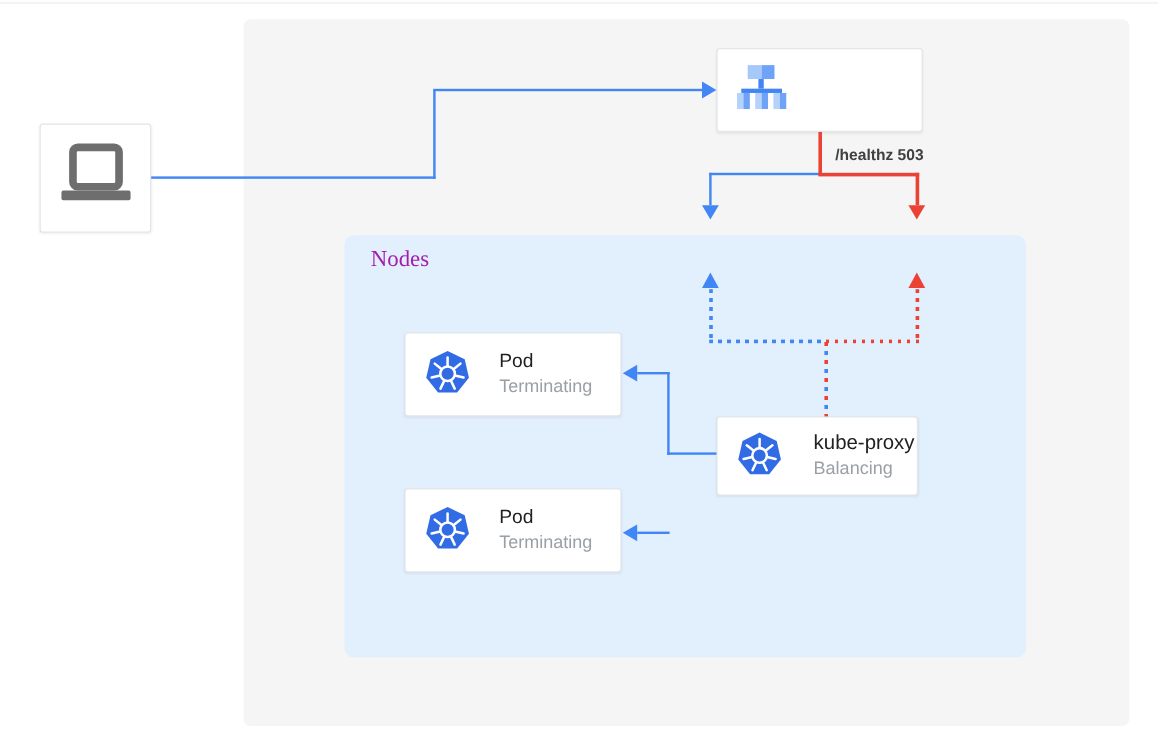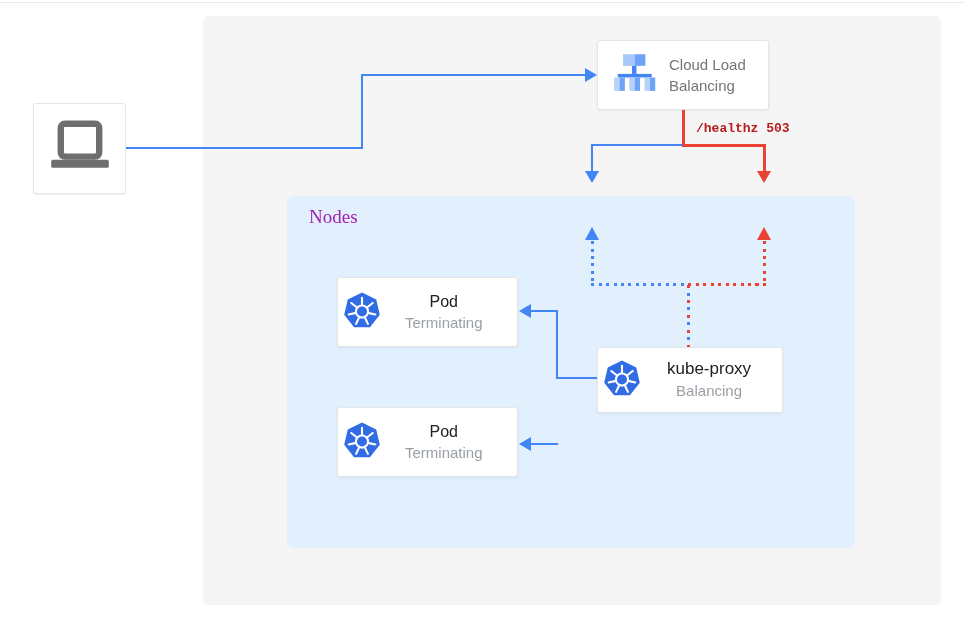--- a/index.html
+++ b/index.html
@@ -18,29 +18,29 @@
     box-shadow:0 1px 2px rgba(60,64,67,.08); box-sizing:border-box;
   }
   .laptop-box { left:33px; top:103px; width:93px; height:91px; display:flex; align-items:center; justify-content:center; }
   .clb-box { left:597px; top:40px; width:172px; height:70px; display:flex; align-items:center; gap:12px; padding-left:9px; }
   .clb-text { font-size:15px; line-height:1.4; color:#757575; width:100px; }
   .port-box { display:flex; align-items:center; justify-content:center; text-align:center;
               font-weight:bold; color:#202124; }
   .nodeport-box { left:517px; top:183px; width:151px; height:44px; font-size:15px; }
   .hc-box { left:690px; top:183px; width:149px; height:44px; font-size:14.5px; line-height:1.35; }
 
-  .entity { display:flex; align-items:center; padding-left:5px; gap:24px;text-align:center; }
+  .entity { display:flex; align-items:center; padding-left:16px; gap:24px; }
   .pod1-box { left:337px; top:277px; width:181px; height:70px; }
   .pod2-box { left:337px; top:407px; width:181px; height:70px; }
-  .kp-box   { left:597px; top:347px; width:186px; height:66px; gap:26px; }
+  .kp-box   { left:597px; top:347px; width:168px; height:66px; gap:26px; }
   .entity .title { font-size:16px; color:#212121; line-height:1.35; }
   .kp-box .title { font-size:17px; }
   .entity .subtitle { font-size:15px; color:#9aa0a6; line-height:1.35; }
 
-  .healthz { left:696px; top:121px; font-size:13px; font-weight:bold; color:#b91c1c;font-family:Liberation Mono, monospace; }
+  .healthz { left:696px; top:121px; font-size:13px; font-weight:bold; color:#404040; }
 
   
   .line { position:absolute; }
   .blue { background:#4285f4; }
   .red  { background:#ea4335; }
 
   
   .arr { position:absolute; width:0; height:0; }
   .arr-right-blue { border-top:7px solid transparent; border-bottom:7px solid transparent; border-left:12px solid #4285f4; }
   .arr-down-blue  { border-left:7px solid transparent; border-right:7px solid transparent; border-top:12px solid #4285f4; }
@@ -83,21 +83,20 @@
         <rect x="28" y="20" width="5" height="9" fill="#4285f4"></rect>
         <rect x="12" y="29" width="38" height="4" fill="#4285f4"></rect>
         <rect x="8" y="33" width="6" height="15" fill="#b5d2fb"></rect>
           <rect x="14" y="33" width="6" height="15" fill="#6fa3f8"></rect>
         <rect x="25" y="33" width="6" height="15" fill="#b5d2fb"></rect>
           <rect x="31" y="33" width="6" height="15" fill="#6fa3f8"></rect>
         <rect x="42" y="33" width="6" height="15" fill="#b5d2fb"></rect>
           <rect x="48" y="33" width="6" height="15" fill="#6fa3f8"></rect>
       </svg>
     </span>
-    <span class="clb-text">Cloud Load Balancing</span>
   </div>
 
   <div class="abs healthz">/healthz 503</div>
 
 
   <div class="box entity pod1-box">
     <span class="k8s-logo"><svg width="38" height="38" viewBox="0 0 100 100" aria-hidden="true">
           <polygon points="50,4 87.5,22.1 96.8,62.7 70.9,95.2 29.1,95.2 3.2,62.7 12.5,22.1" fill="#326ce5"></polygon>
           <circle cx="50" cy="54" r="16" fill="none" stroke="#fff" stroke-width="5.5"></circle>
           <g stroke="#fff" stroke-width="5.5" stroke-linecap="round">

